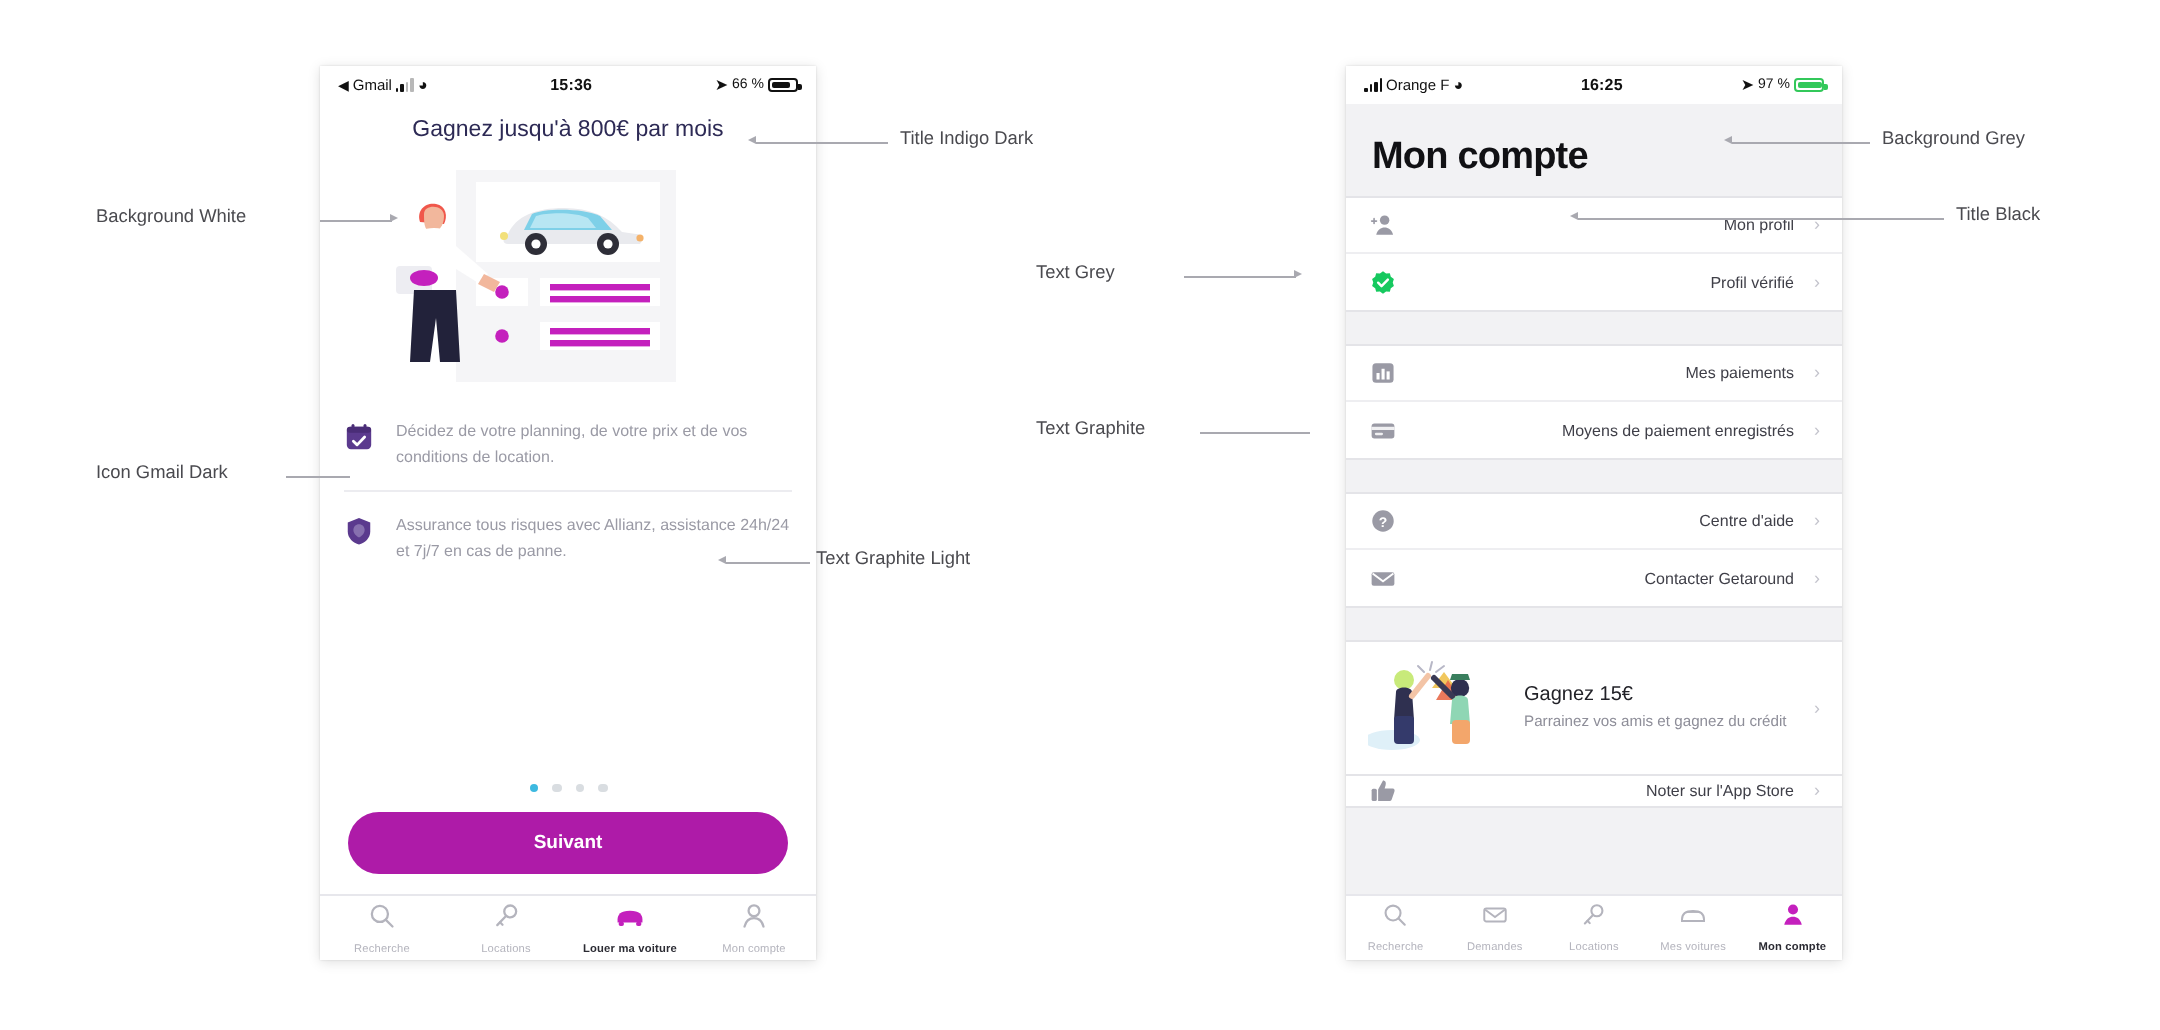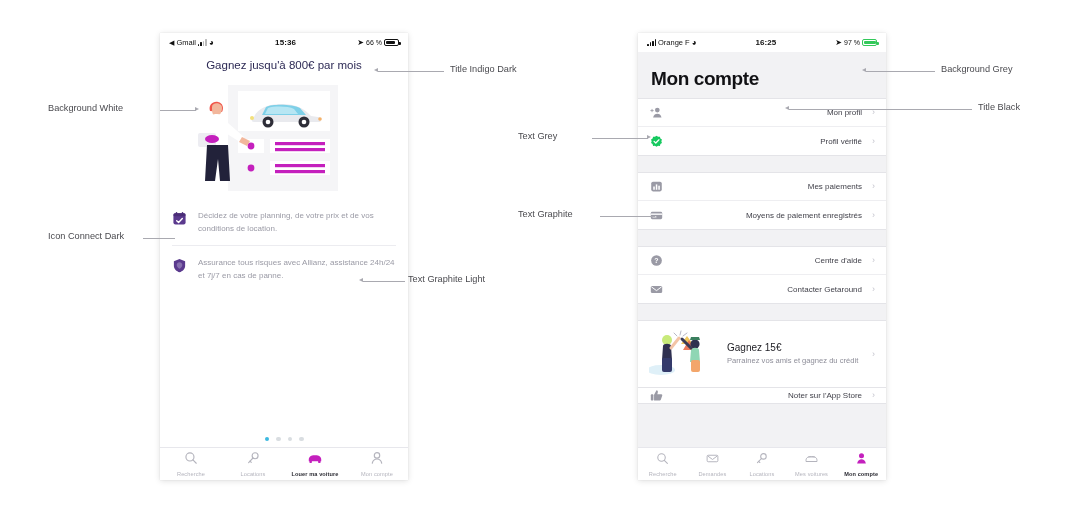--- a/index.html
+++ b/index.html
@@ -12,21 +12,21 @@
   .stage { position: relative; width: 1080px; height: 515px; background: #fff; }
 
   
   .phone {
     position: absolute;
     background: #ffffff;
     box-shadow: 0 1px 6px rgba(0,0,0,0.13), 0 0 1px rgba(0,0,0,0.12);
     overflow: hidden;
   }
   #phone-left  { left: 160px; top: 33px; width: 248px; height: 447px; }
-  #phone-right { left: 638px; top: 33px; width: 248px; height: 447px; }
+  #phone-right { left: 673px; top: 33px; width: 248px; height: 447px; }
 
   
   .statusbar {
     height: 19px; display: flex; align-items: center;
     padding: 0 9px; font-size: 7.5px; color: #111;
     font-family: "Liberation Sans", sans-serif;
   }
   .sb-left { display: flex; align-items: center; gap: 2px; flex: 0 0 auto; }
   .sb-mid  { flex: 1; text-align: center; font-weight: bold; font-size: 8px; letter-spacing: .1px;}
   .sb-right{ display: flex; align-items: center; gap: 2px; flex: 0 0 auto; justify-content: flex-end;}
@@ -220,20 +220,23 @@
 
       </div>
 
       <div class="pagination">
         <span class="active"></span>
         <span></span>
         <span></span>
         <span></span>
       </div>
 
+      <div class="cta-wrap">
+        <button class="cta">Suivant</button>
+      </div>
 
       <div class="tabbar">
         <div class="tab">
           <span>
             <svg width="14" height="14" viewBox="0 0 16 16">
                 <circle cx="6.8" cy="6.8" r="4.6" stroke="#b4b4bd" stroke-width="1.3" fill="none"></circle>
                 <line x1="10.2" y1="10.2" x2="14" y2="14" stroke="#b4b4bd" stroke-width="1.3" stroke-linecap="round"></line>
               </svg>
           </span>
           <span class="t-label">Recherche</span>
@@ -466,21 +469,21 @@
           <span class="t-label">Mon compte</span>
         </div>
       </div>
     </div>
   </div>
 
   <div class="anno" style="left:48px; top:103px;">Background White</div>
   <div class="lead" style="left:160px; top:109.5px; width:36px;"></div>
   <div class="arrowhead ah-right" style="left:195px; top:107px;"></div>
 
-  <div class="anno" style="left:48px; top:231px;">Icon Connect Dark</div>
+  <div class="anno" style="left:48px; top:231px;">Icon Gmail Dark</div>
   <div class="lead" style="left:143px; top:237.5px; width:32px;"></div>
 
   <div class="anno" style="left:450px; top:64px;">Title Indigo Dark</div>
   <div class="lead" style="left:378px; top:70.5px; width:66px;"></div>
   <div class="arrowhead ah-left" style="left:374px; top:68px;"></div>
 
   <div class="anno" style="left:408px; top:274px;">Text Graphite Light</div>
   <div class="lead" style="left:363px; top:280.5px; width:42px;"></div>
   <div class="arrowhead ah-left" style="left:359px; top:278px;"></div>
 

